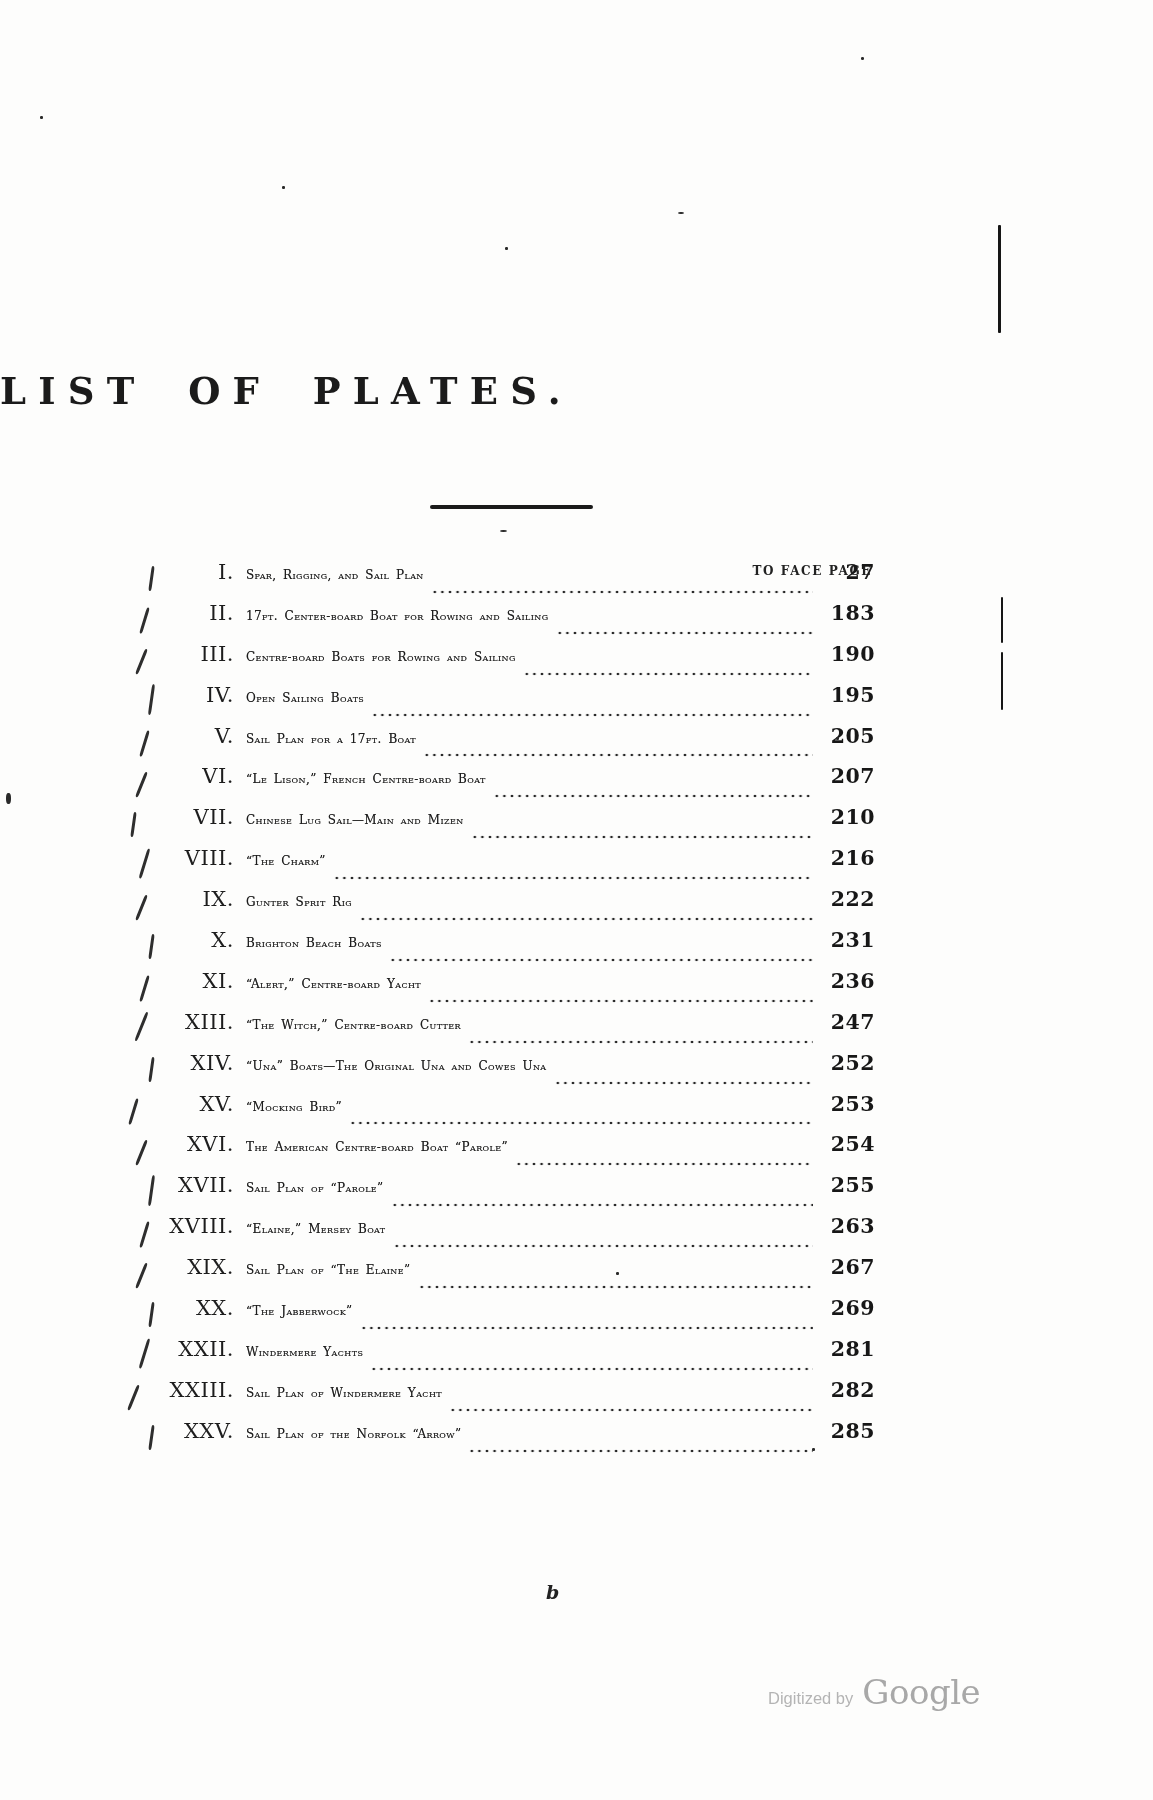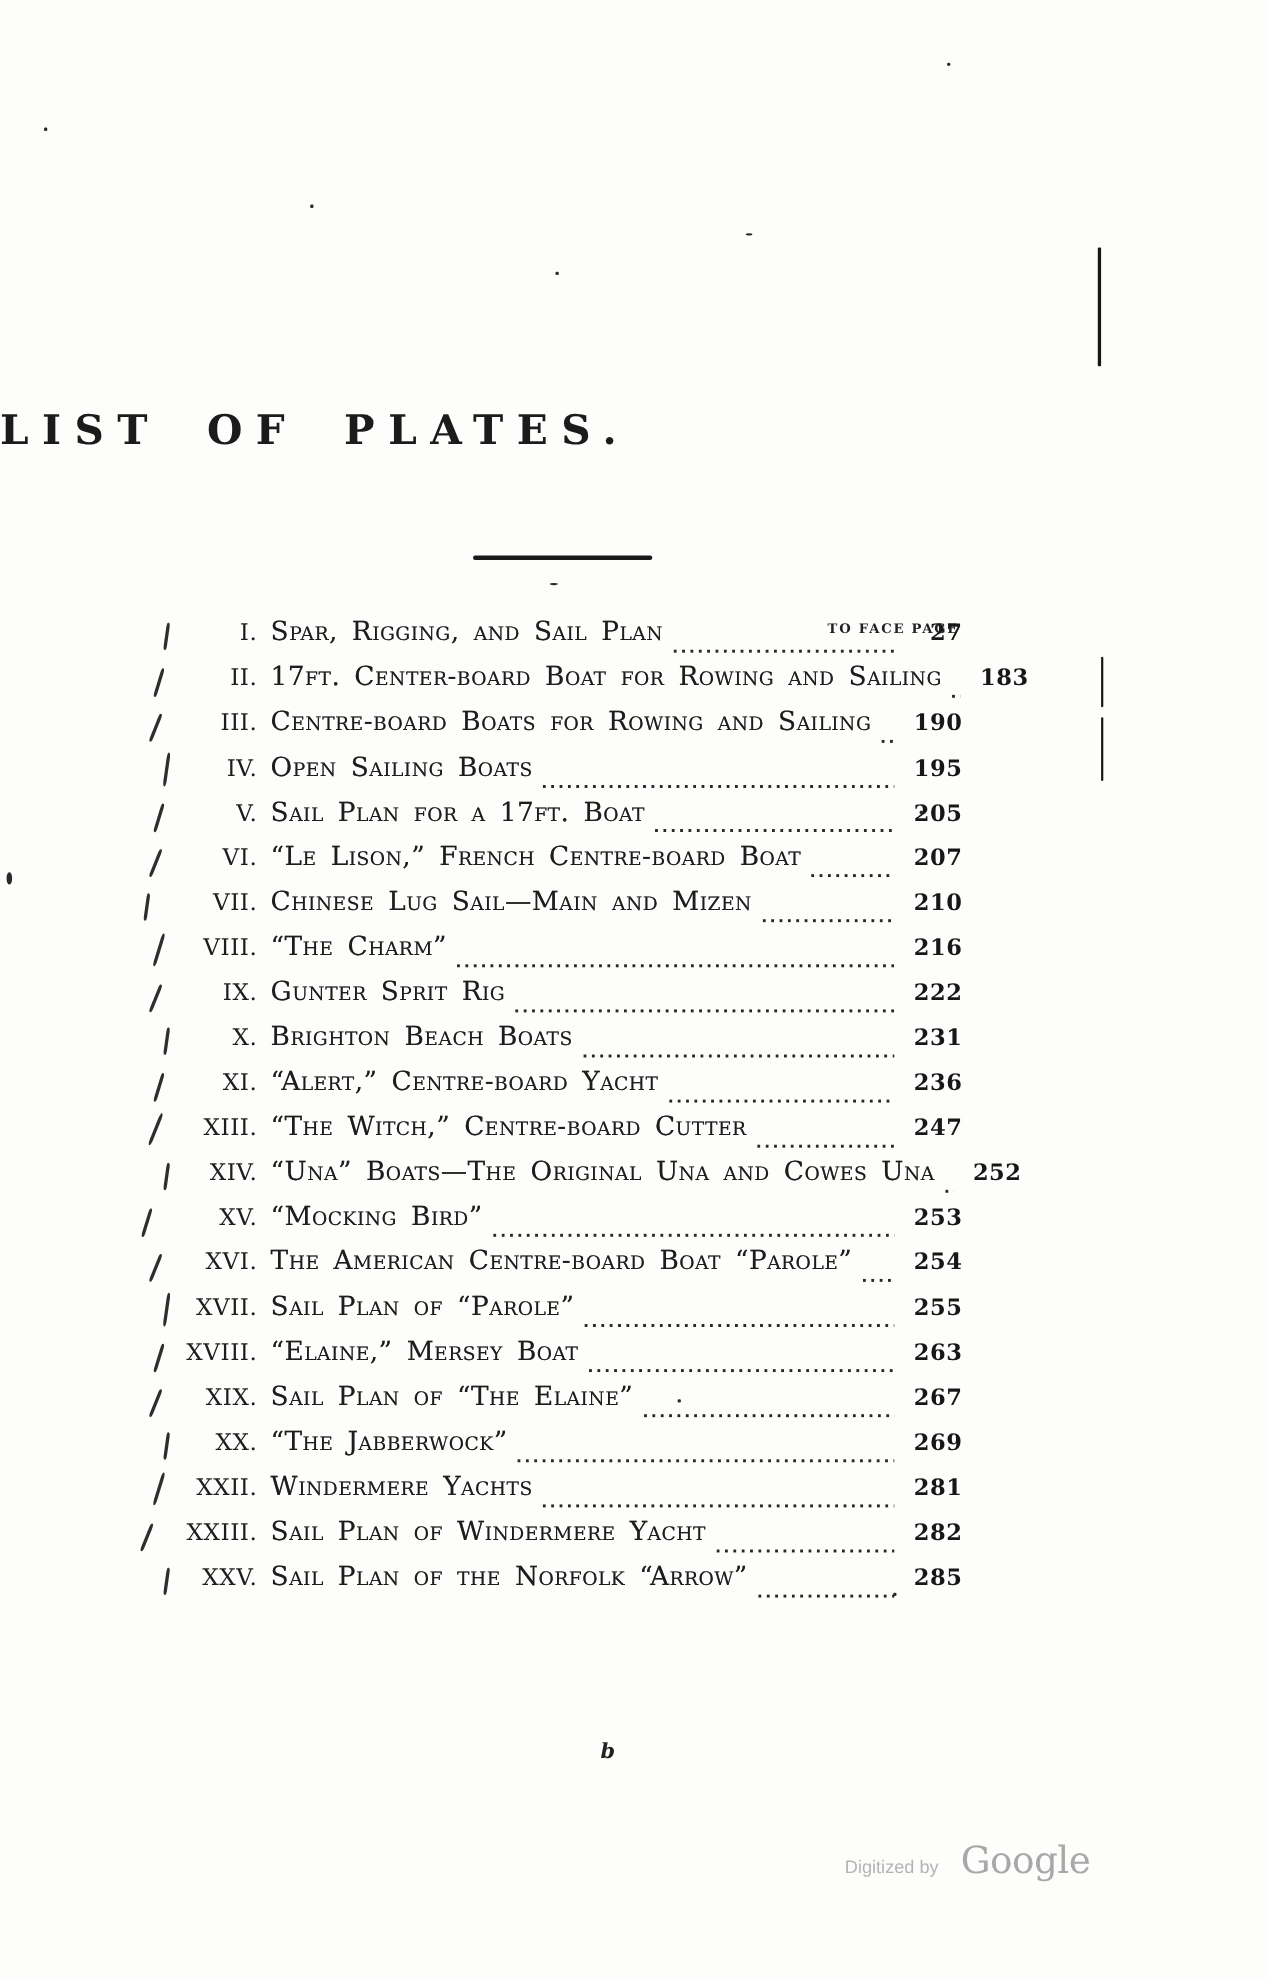--- a/index.html
+++ b/index.html
@@ -79,21 +79,21 @@
     flex:none;width:70px;
     text-align:right;
     font-variant:small-caps;
     font-size:21px;
     letter-spacing:0.5px;
     color:#1d1d1d;
   }
   .plate-title{
     margin-left:12px;
     font-variant:small-caps;
-    font-size:24px;
+    font-size:12px;
     letter-spacing:0.4px;
     word-spacing:0.2em;
     color:#1d1d1d;
     text-shadow:0 0 0.4px rgba(20,20,20,0.55);
   }
   .leader{
     flex:1;min-width:10px;
     align-self:flex-end;
     height:13px;
     margin:0 8px 5px 7px;
@@ -118,21 +118,21 @@
     font-style:italic;
     font-size:19px;
     font-weight:600;
     color:#222;
   }
   .watermark{
     position:absolute;
     top:1672px;left:768px;
     display:flex;
     align-items:baseline;
-    gap:20px;
+    gap:9px;
     justify-content:space-between;
   }
   .wm-prefix{
     font-family:"Liberation Sans", sans-serif;
     font-size:16.5px;
     color:#b4b4b4;
   }
   .wm-logo{
     font-family:"DejaVu Serif", serif;
     font-size:34px;

